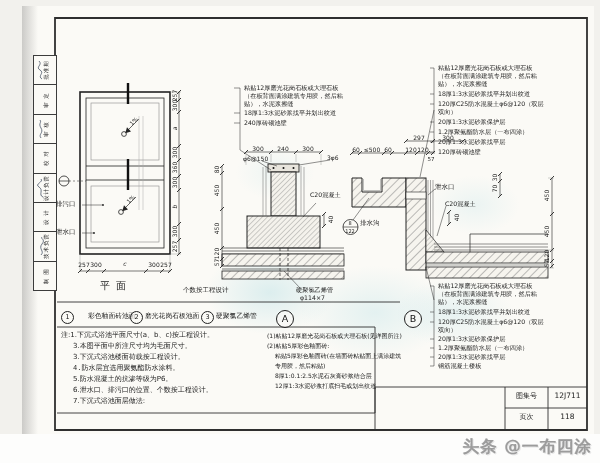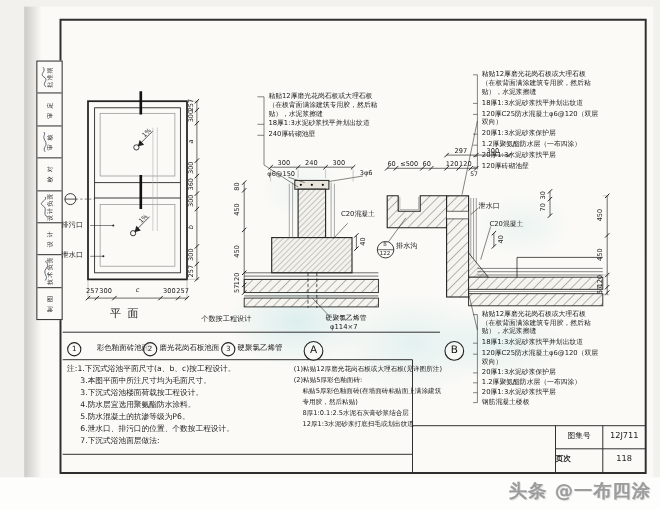--- a/index.html
+++ b/index.html
@@ -287,33 +287,33 @@
   <div class="circ legcirc" style="left:61px;top:311px;">1</div>
   <div class="t" style="left:76px;top:313px;font-size:6.8px;margin-left:12px;">彩色釉面砖池面</div>
   <div class="circ legcirc" style="left:130px;top:311px;">2</div>
   <div class="t" style="left:145px;top:313px;font-size:6.8px;">磨光花岗石板池面</div>
   <div class="circ legcirc" style="left:201px;top:311px;">3</div>
   <div class="t" style="left:216px;top:313px;font-size:6.8px;">硬聚氯乙烯管</div>
 
   <div class="t nl" style="left:61px;top:332px;">注:1.下沉式浴池平面尺寸(a、b、c)按工程设计。</div>
   <div class="t nl" style="left:73px;top:343px;">3.本图平面中所注尺寸均为毛面尺寸。</div>
   <div class="t nl" style="left:73px;top:354px;">3.下沉式浴池楼面荷载按工程设计。</div>
-  <div class="t nl" style="left:73px;top:365px;">4.防水层宜选用聚氨酯防水涂料。</div>
+  <div class="t nl" style="left:73px;top:365px;font-family:Liberation Mono, monospace;">4.防水层宜选用聚氨酯防水涂料。</div>
   <div class="t nl" style="left:73px;top:376px;">5.防水混凝土的抗渗等级为P6。</div>
   <div class="t nl" style="left:73px;top:387px;">6.泄水口、排污口的位置、个数按工程设计。</div>
   <div class="t nl" style="left:73px;top:398px;">7.下沉式浴池面层做法:</div>
 
   <div class="t nr" style="left:267px;top:333px;">(1)粘贴12厚磨光花岗石板或大理石板(见详图所注)</div>
   <div class="t nr" style="left:267px;top:343px;">(2)粘贴5厚彩色釉面砖:</div>
   <div class="t nr" style="left:275px;top:353px;">粘贴5厚彩色釉面砖(在墙面砖粘贴面上满涂建筑</div>
   <div class="t nr" style="left:275px;top:363px;">专用胶，然后粘贴)</div>
   <div class="t nr" style="left:275px;top:373px;">8厚1:0.1:2.5水泥石灰膏砂浆结合层</div>
   <div class="t nr" style="left:275px;top:383px;">12厚1:3水泥砂浆打底扫毛或划出纹道</div>
 
   <div class="t" style="left:505px;top:393px;width:43px;text-align:center;font-size:7px;">图集号</div>
   <div class="t" style="left:548px;top:392px;width:39px;text-align:center;font-size:7.5px;">12J711</div>
-  <div class="t" style="left:505px;top:414px;width:43px;font-size:7px;font-weight:bold;">页次</div>
+  <div class="t" style="left:505px;top:414px;width:43px;text-align:center;font-size:7px;">页次</div>
   <div class="t" style="left:548px;top:413px;width:39px;text-align:center;font-size:7.5px;">118</div>
 
   <div class="bottom-strip"></div>
   <div class="brand">头条 @一布四涂</div>
 
 </div>
 
 </body></html>

